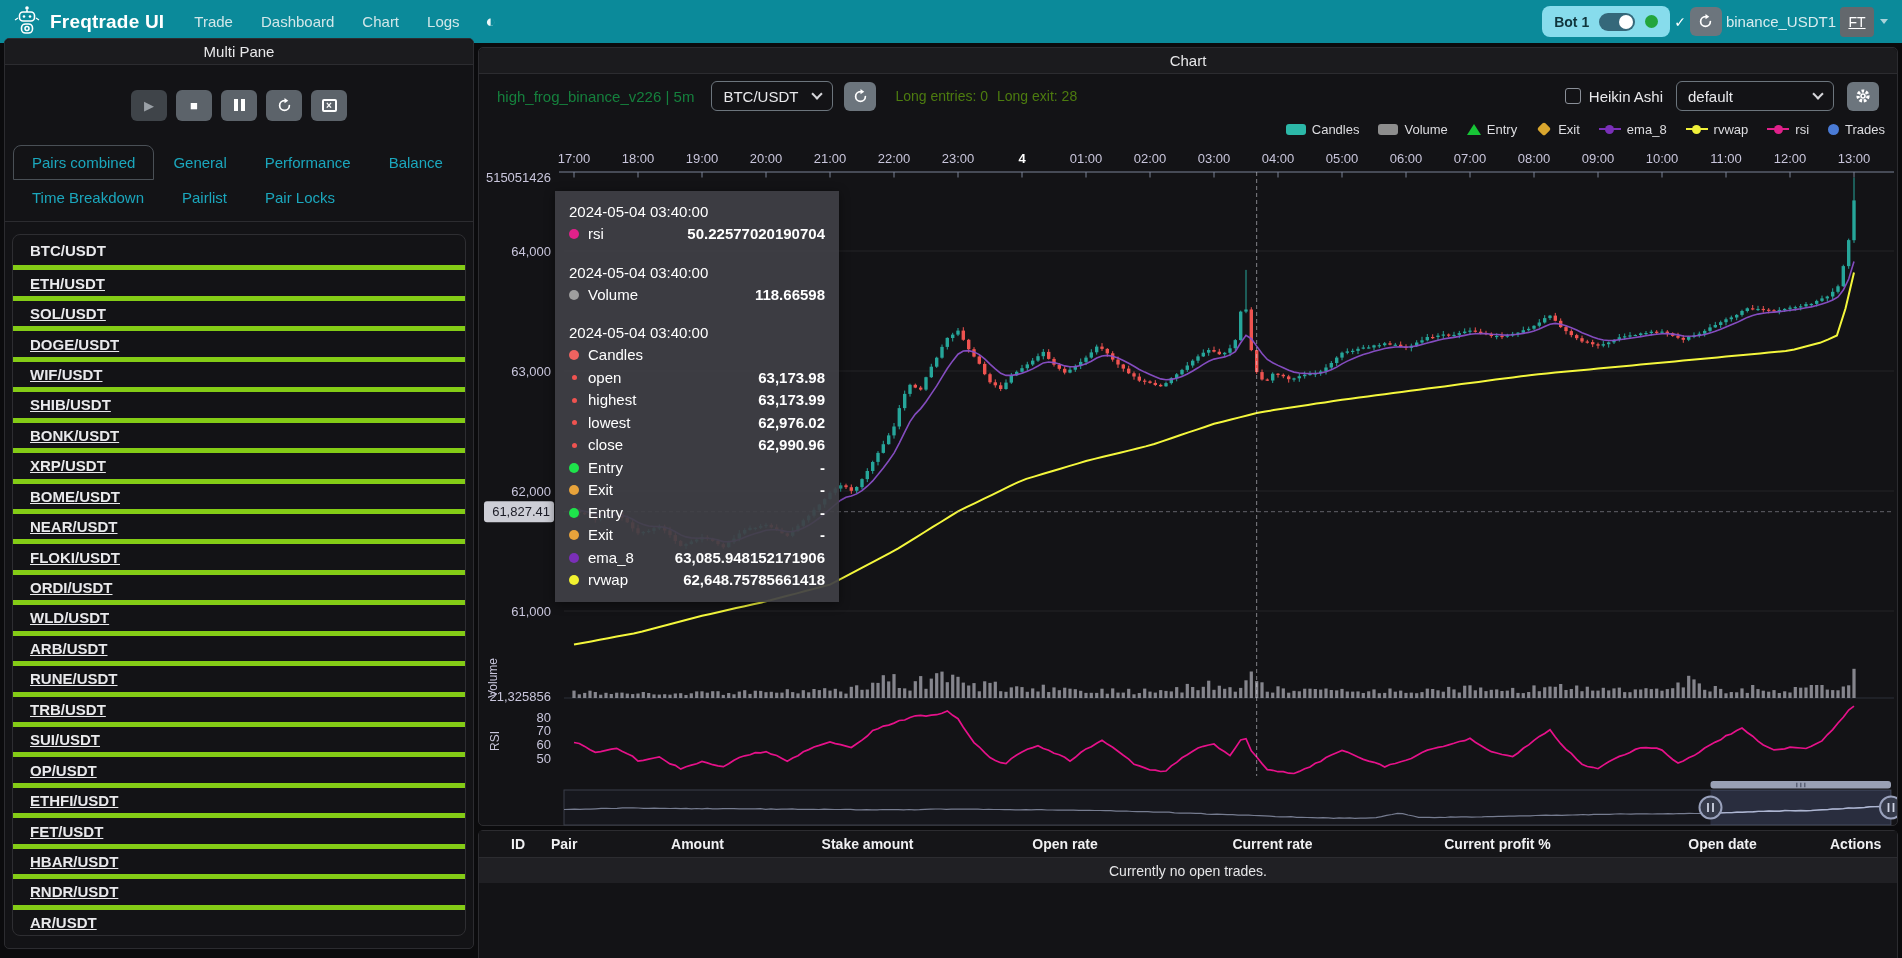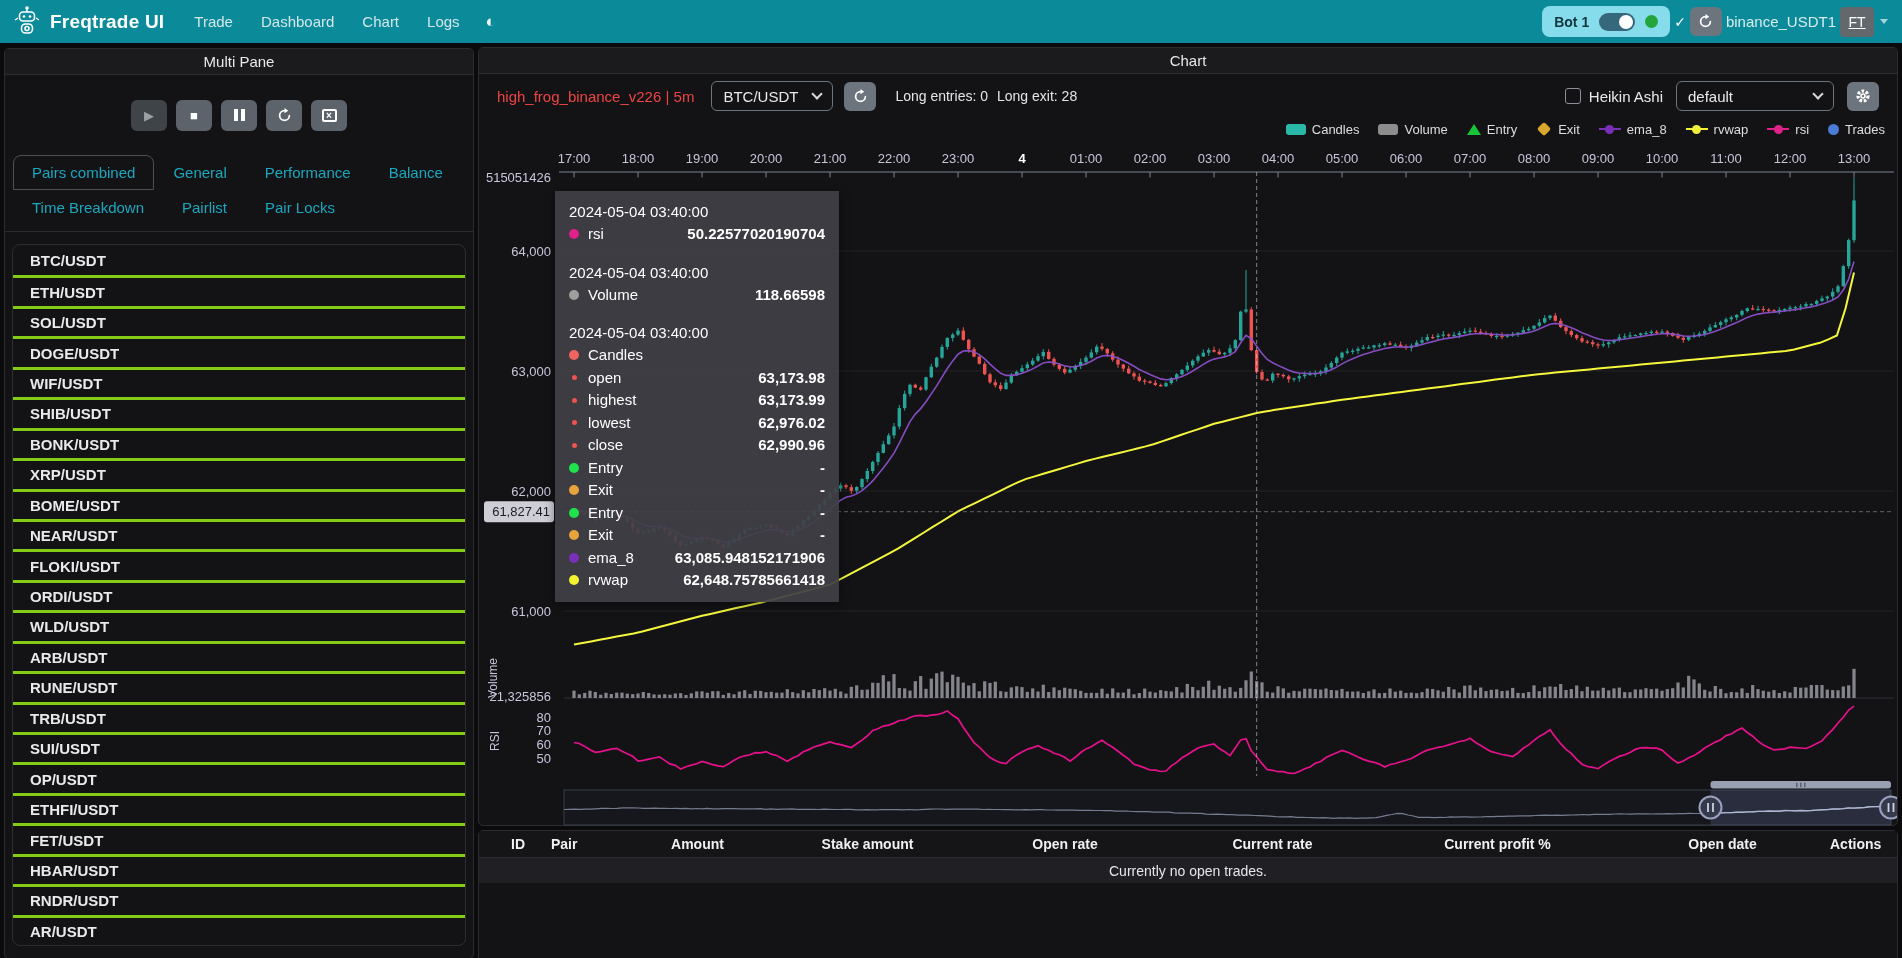--- a/index.html
+++ b/index.html
@@ -30,47 +30,47 @@
   .caret { width:0; height:0; border-left:4px solid transparent; border-right:4px solid transparent;
     border-top:5px solid #a9d3da; margin-left:2px; }
 
   
   .card { background:#131316; border:1px solid #2c2c30; border-radius:5px; }
   .card-header { height:26px; background:#1b1b1e; border-bottom:1px solid #2c2c30;
     display:flex; align-items:center; justify-content:center; font-size:15px; color:#e8e8ea;
     border-radius:5px 5px 0 0; }
 
   
-  .sidebar-card { position:absolute; left:4px; top:48px; width:470px; height:911px; }
+  .sidebar-card { position:absolute; left:4px; top:38px; width:470px; height:911px; }
   .controls-row { height:80px; display:flex; align-items:center; justify-content:center; gap:9px; }
   .ctl-btn { width:36px; height:31px; border-radius:6px; border:none; background:#5c636a; color:#fff;
     display:flex; align-items:center; justify-content:center; cursor:pointer; font-size:13px; }
   .ctl-btn.disabled { background:#3f4449; color:#9aa0a6; }
   .pause-bars { display:flex; gap:3px; }
   .pause-bars span { width:4px; height:12px; background:#fff; display:block; }
   .box-x { width:15px; height:13px; border:2px solid #fff; border-radius:2px; font-size:10px;
     line-height:9px; text-align:center; color:#fff; font-weight:bold; }
   .tabs-row { display:flex; padding:0 8px; }
   .tab { font-size:15px; color:#1ba7bd; padding:8px 18px; cursor:pointer; border:1px solid transparent; }
   .tab.active { border-color:#4a5056; border-radius:8px 8px 0 0; }
   .tabs-divider { border-top:1px solid #2c2c30; margin-top:6px; }
   .pair-list { margin:12px 7px 0 7px; border:1px solid #2e2e32; border-radius:8px; overflow:hidden; }
   .pair-row { height:30.45px; display:flex; align-items:center; padding-left:17px; font-size:15px;
     font-weight:bold; color:#e9e9ec; cursor:pointer; }
-  .pair-row + .pair-row { border-top:3px solid #84cc16; }
+  .pair-row + .pair-row { border-top:5px solid #84cc16;text-decoration:underline; }
 
   
   .chart-card { position:absolute; left:478px; top:47px; width:1420px; height:779px; }
   .chart-toolbar { height:44px; display:flex; align-items:center; padding:0 18px; gap:11px; }
-  .strategy-label { font-size:15px; color:#ef4444; margin-right:6px; }
+  .strategy-label { font-size:15px; color:#15803d; margin-right:6px; }
   .select { height:30px; border:1px solid #6c757d; border-radius:6px; display:flex; align-items:center;
     gap:10px; padding:0 11px; font-size:15px; color:#e9e9ec; cursor:pointer; background:#131316; }
   .chev { width:8px; height:8px; border-right:2px solid #d6d6da; border-bottom:2px solid #d6d6da;
     transform:rotate(45deg); margin-top:-4px; }
-  .entries-text { font-size:14px; color:#e5e5e5; margin-left:8px; }
+  .entries-text { font-size:14px; color:#4d7c0f; margin-left:8px; }
   .toolbar-right { margin-left:auto; display:flex; align-items:center; gap:13px; }
   .checkbox { width:16px; height:16px; border:1px solid #8a8f98; border-radius:3px; background:transparent; cursor:pointer; }
   .hk-label { font-size:15px; color:#e9e9ec; margin-left:-5px; }
   .legend-row { height:22px; display:flex; align-items:center; justify-content:flex-end; gap:19px; padding-right:12px; }
   .legend-item { display:flex; align-items:center; gap:6px; font-size:13px; color:#dddde1; cursor:pointer; }
   .lg-roundrect { width:20px; height:11px; border-radius:3px; }
   .lg-triangle { width:0; height:0; border-left:7px solid transparent; border-right:7px solid transparent; }
   .lg-diamond { width:10px; height:10px; transform:rotate(45deg); border-radius:2px; margin:0 3px; }
   .lg-linewrap { position:relative; width:22px; height:11px; }
   .lg-line { position:absolute; left:0; top:4.5px; width:22px; height:2px; }

